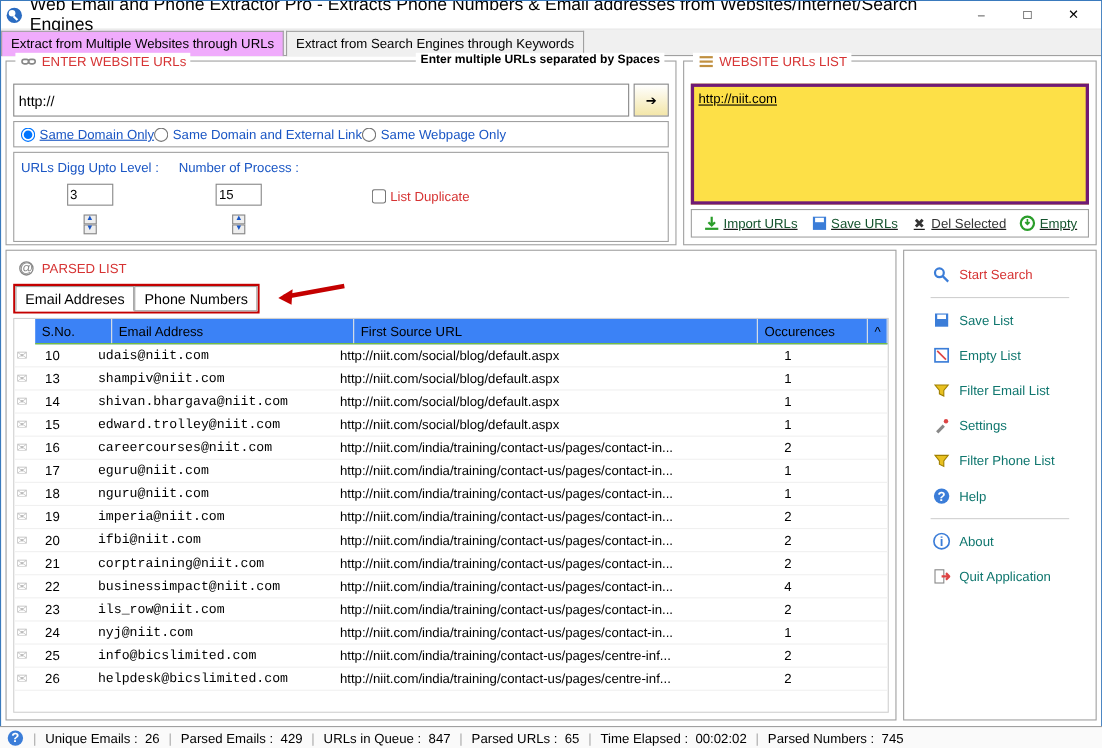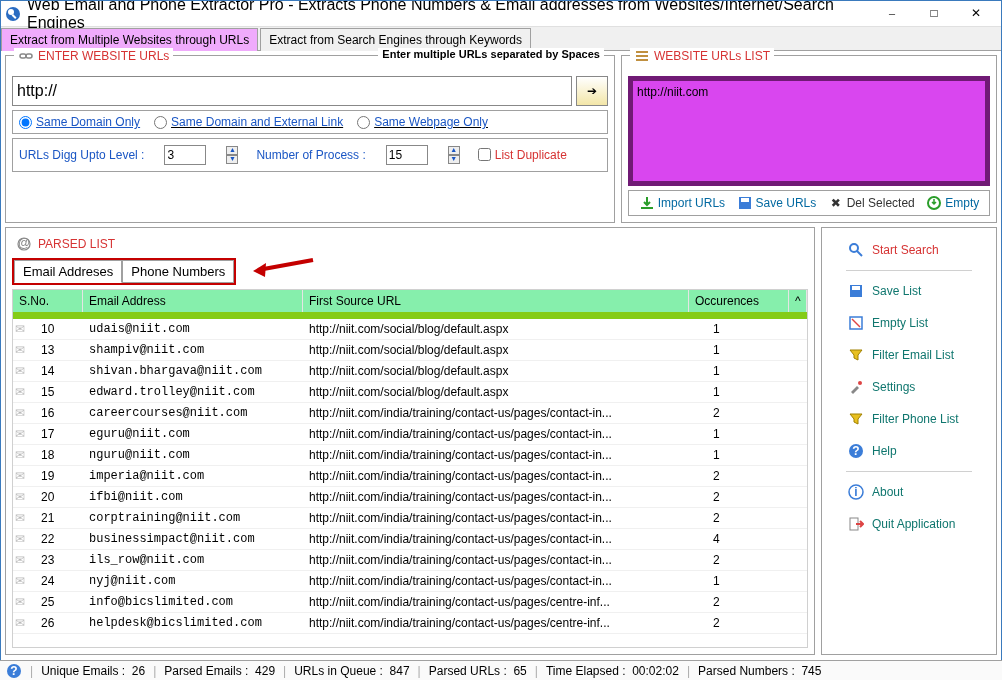--- a/index.html
+++ b/index.html
@@ -8,48 +8,48 @@
 .titlebar .app-icon { width: 16px; height: 16px; margin-right: 6px; }
 .titlebar .title { flex: 1; color: #000; font-size: 16px; }
 .titlebar .winbtn { width: 42px; height: 26px; display: flex; align-items: center; justify-content: center; cursor: pointer; font-family: "Segoe UI Symbol"; }
 .main-tabs { display: flex; border-bottom: 1px solid #a0a0a0; background: #f0f0f0; }
 .main-tab { padding: 4px 8px; border: 1px solid #a0a0a0; border-bottom: none; background: #f0abfc; margin-right: 2px; position: relative; top: 1px; cursor: pointer; }
 .main-tab.inactive { background: #f0f0f0; }
 .content { display: flex; flex-direction: column; height: calc(100% - 26px - 24px - 20px); padding: 4px; gap: 4px; }
 .top-row { display: flex; gap: 6px; height: 168px; }
 .panel { border: 1px solid #a0a0a0; position: relative; padding: 6px; }
 .panel-left { flex: 1.07; display: flex; flex-direction: column; gap: 4px; }
-.panel-right { flex: 0.65; display: flex; flex-direction: column; }
+.panel-right { flex: 0.65; display: flex; flex-direction: column; text-decoration: underline; }
 .panel-title { position: absolute; top: -8px; left: 8px; background: #fff; padding: 0 4px; color: #d63333; font-size: 13px; display:flex; align-items:center; gap:4px;}
 .url-row { display: flex; gap: 4px; margin-top: 14px; }
-.url-input { flex: 1; height: 30px; border: 1px solid #888; padding: 2px 4px; font-size: 16px; }
+.url-input { flex: 1; height: 30px; border: 1px solid #888; padding: 2px 4px; font-size: 13px; }
 .go-btn { width: 32px; height: 30px; border: 1px solid #888; background: linear-gradient(#fff,#f3e6a8); display:flex; align-items:center; justify-content:center; cursor:pointer; font-size:16px; }
-.radio-row { border: 1px solid #a0a0a0; padding: 4px 6px; display: flex; gap: 14px; align-items: center; text-decoration: underline; }
+.radio-row { border: 1px solid #a0a0a0; padding: 4px 6px; display: flex; align-items: center; }
 .radio-row label { display: flex; align-items: center; gap: 4px; color: #1a56c4; cursor:pointer;}
 .radio-row input[type=radio]{cursor:pointer;}
 .radio-row .active-label { text-decoration: underline; }
 .options-row { border: 1px solid #a0a0a0; padding: 6px; display: flex; gap: 18px; align-items: center; }
-.options-row .grp { display: flex; align-items: center; gap: 20px; color: #1a56c4; }
+.options-row .grp { display: flex; align-items: center; gap: 8px; color: #1a56c4; flex-direction: column; }
 .num-input { width: 42px; height: 20px; border: 1px solid #888; padding: 1px 2px; }
 .spinner { width: 12px; display:flex; flex-direction:column; }
 .spinner div{height:9px; border:1px solid #888; font-size:7px; text-align:center; line-height:6px; background:#eee; cursor:pointer;}
-.chk-label { color: #d63333; display:flex; align-items:flex-start; gap:4px; cursor:pointer;}
-.url-list { flex:1; border:5px solid #701a75; margin-top: 14px; padding:4px; font-size:13px; overflow:auto; background:#d946ef;}
+.chk-label { color: #d63333; display:flex; align-items:flex-start; gap:4px; cursor:pointer;margin-left:48px;}
+.url-list { flex:1; border:3px solid #701a75; margin-top: 14px; padding:4px; font-size:13px; overflow:auto; background:#fde047;}
 .url-actions { border:1px solid #a0a0a0; padding:4px; display:flex; justify-content:space-around; align-items:center; margin-top:4px;}
-.link-btn { color: #0369a1; cursor: pointer; display:flex; align-items:center; gap:3px; font-size:12px;}
+.link-btn { color: #14532d; cursor: pointer; display:flex; align-items:center; gap:3px; font-size:12px;}
 .mid-row { display: flex; flex:1; gap: 6px; min-height:0; }
 .parsed-panel { flex: 1; border: 1px solid #a0a0a0; padding: 6px; display: flex; flex-direction: column; min-width: 0; }
 .side-panel { width: 176px; border: 1px solid #a0a0a0; padding: 10px 24px; display:flex; flex-direction:column; gap:8px;}
 .parsed-title { color: #d63333; font-size: 14px; padding: 2px 4px 6px 4px; display:flex; align-items:center; gap:6px;}
 .inner-tabs { display: flex; border: 2px solid #c40000; width: fit-content; position:relative; margin-bottom:4px;}
 .inner-tab { padding: 3px 8px; background: #fff; border: 1px solid #a0a0a0; font-size: 13px; cursor:pointer;}
 .inner-tab.active { border-bottom-color:#fff;}
 .arrow-annotation { position:absolute; left: 236px; top: -6px; pointer-events:none;}
 .table-wrap { flex:1; border:1px solid #d0d0d0; overflow:hidden; display:flex; flex-direction:column; min-height:0; }
-.table-head { display:flex; background:#86efac; border-bottom:7px solid #84cc16; font-size:12px; }
+.table-head { display:flex; background:#3b82f6; border-bottom:1px solid #84cc16; font-size:12px;margin-left:19px; }
 .th { padding:4px 6px; border-right:1px solid #e5e5e5;}
 .th-sno{width:70px;} .th-email{width:220px;} .th-url{flex:1;} .th-occ{width:100px;} .th-scroll{width:18px;}
 .table-body { flex:1; overflow-y:scroll; }
 .tr { display:flex; height:21px; align-items:center; border-bottom:1px solid #f0f0f0;}
 .td { padding: 2px 6px; overflow:hidden; white-space:nowrap; text-overflow:ellipsis; font-size:12px;}
 .td-icon{width:22px; color:#bbb; padding:2px;}
 .td-sno{width:48px;} .td-email{width:220px;font-family:Liberation Mono, monospace;} .td-url{flex:1;} .td-occ{width:100px;}
 .side-item { display:flex; align-items:center; gap:8px; color:#0f766e; cursor:pointer; padding:4px 2px; font-size:13px;}
 .side-item.start { color:#d63333; font-size:15px;}
 .side-sep { height:1px; background:#d0d0d0; margin: 0;}

